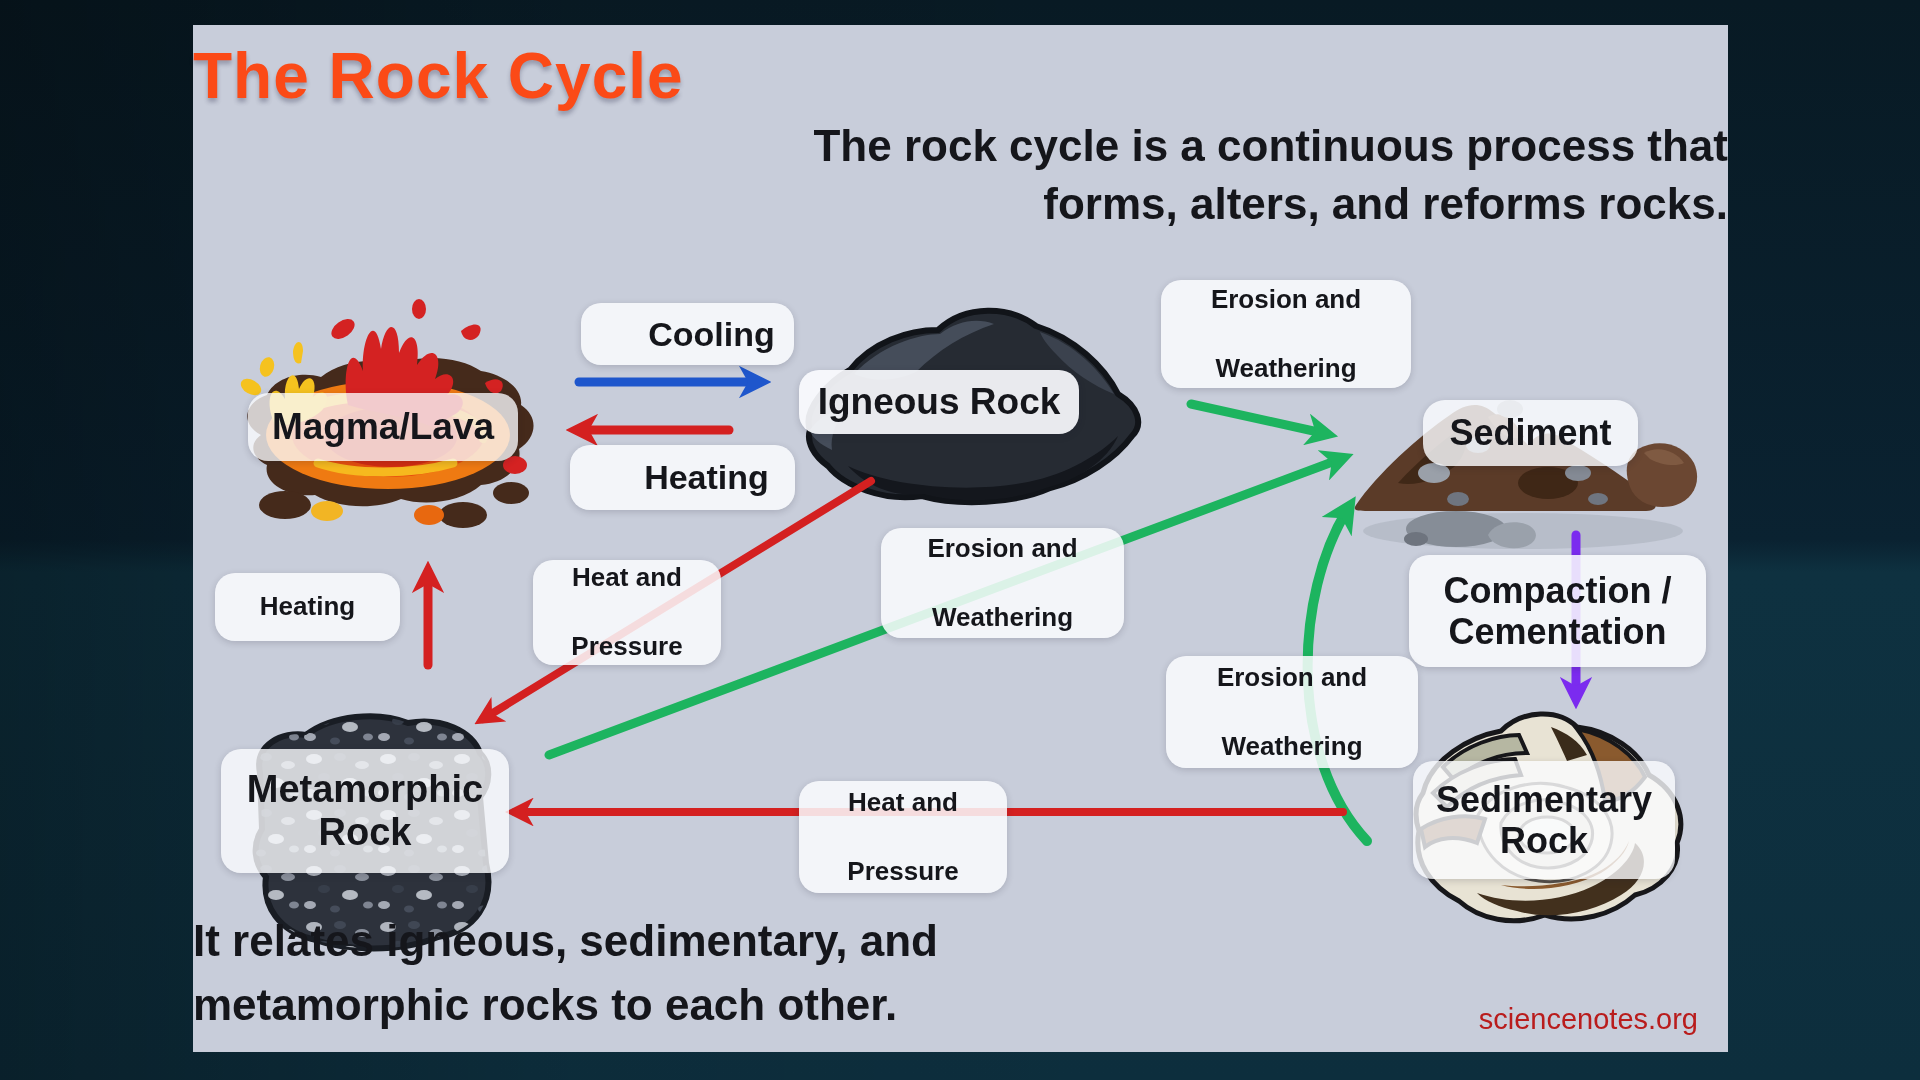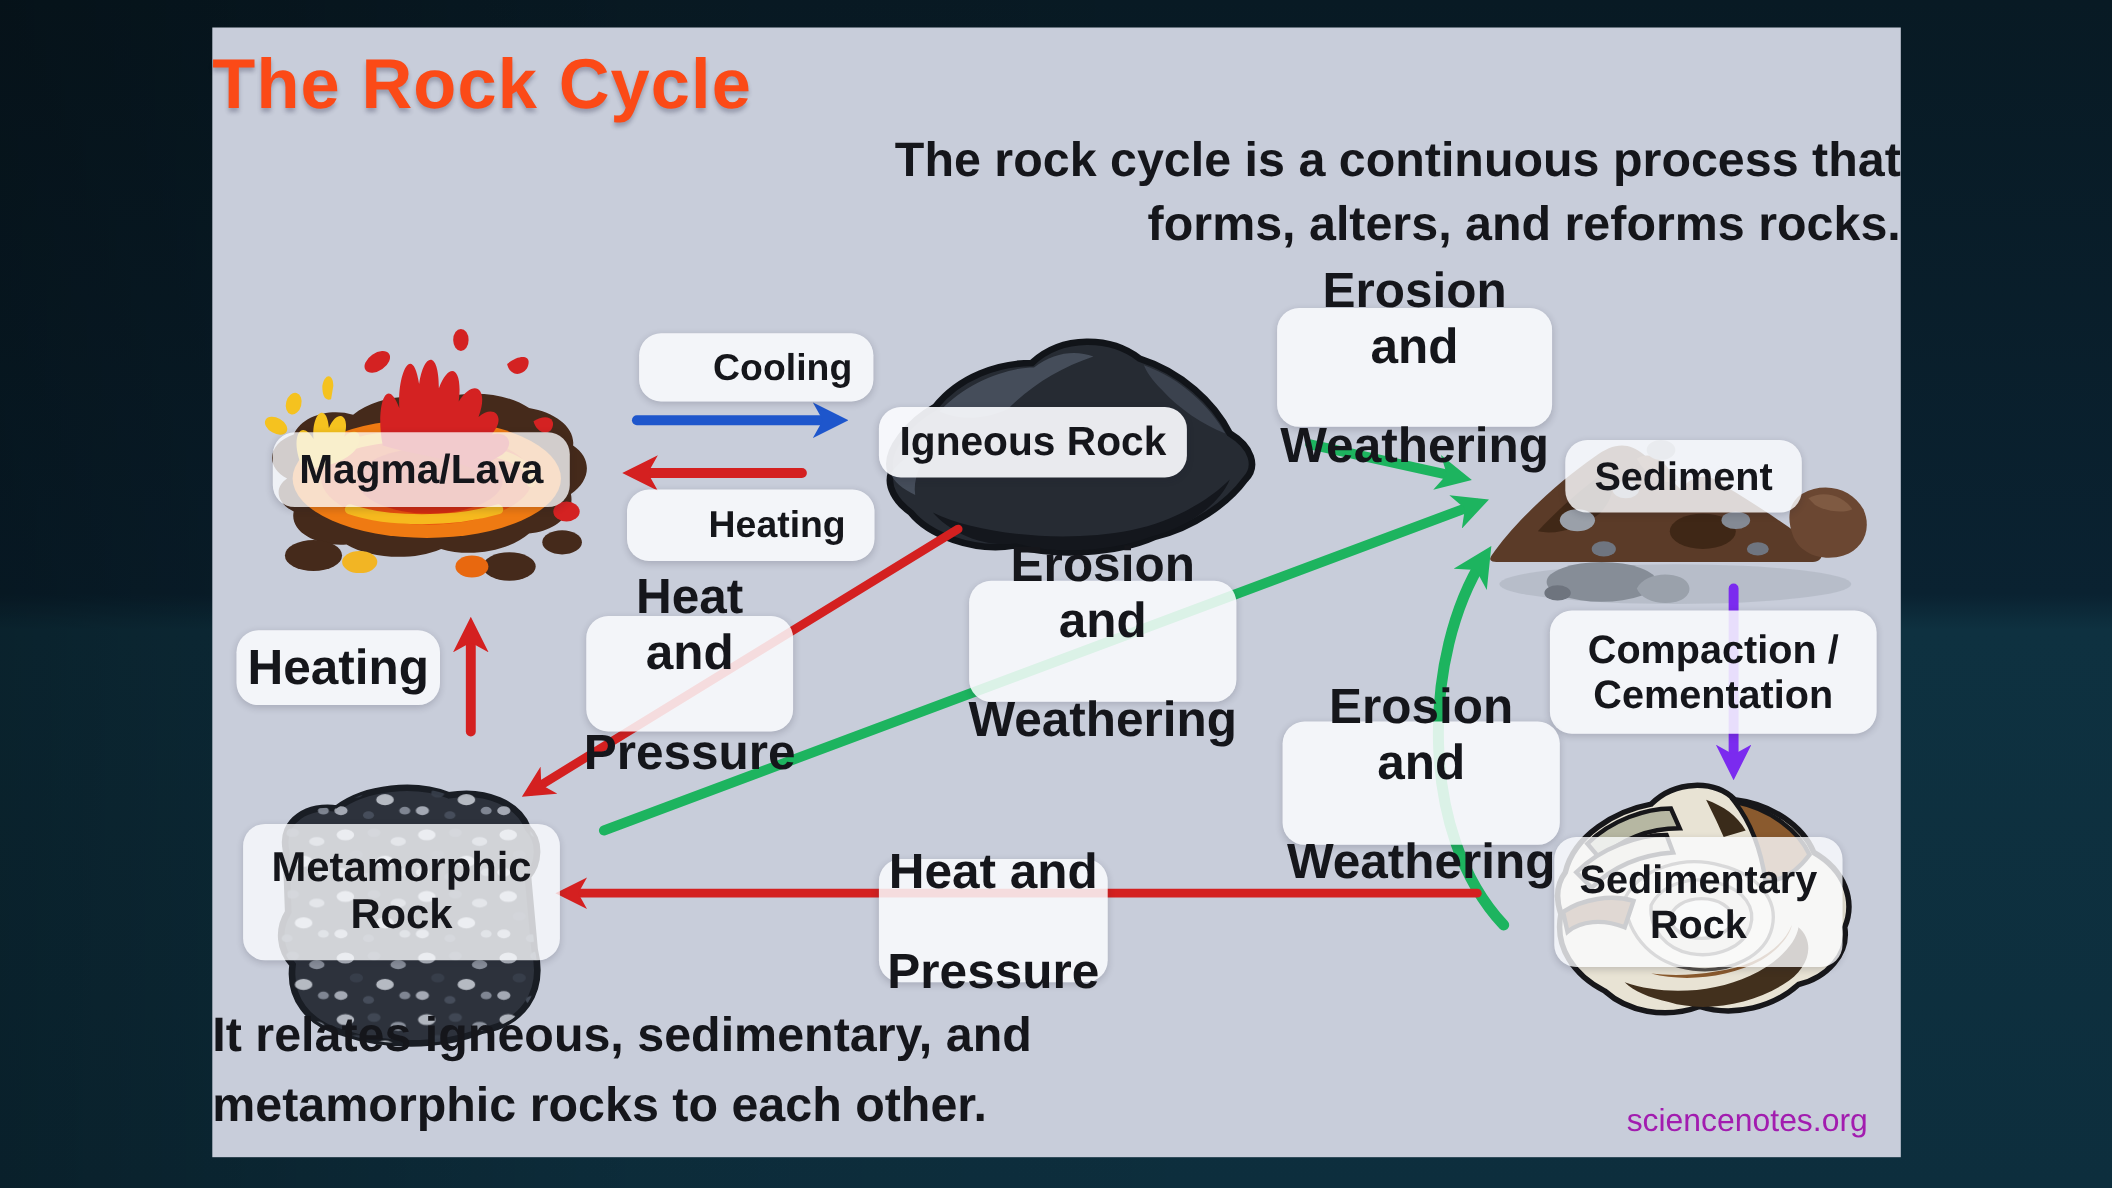--- a/index.html
+++ b/index.html
@@ -13,21 +13,21 @@
     letter-spacing:1px;text-shadow:0 4px 4px rgba(40,40,70,0.30);}
   .subtitle{position:absolute;left:0;top:92px;width:100%;text-align:right;font-size:44px;font-weight:700;line-height:58px;}
   .footerline{position:absolute;left:0;top:884px;width:100%;text-align:left;font-size:44px;font-weight:700;line-height:64px;}
   .attribution{position:absolute;right:30px;bottom:16px;font-size:29px;font-weight:400;}
   .illus{position:absolute;}
   .arrows{position:absolute;left:0;top:0;z-index:5;}
   .pill{position:absolute;z-index:10;display:flex;flex-direction:column;justify-content:center;align-items:center;
     background:rgba(250,251,254,0.86);border-radius:20px;font-weight:700;text-align:center;
     box-shadow:0 2px 7px rgba(25,30,45,0.18);}
   .pill .l{line-height:1.14;}
-  .f34{font-size:34px;padding-left:48px;} .f35{font-size:45px;gap:39px;} .f36{font-size:36px;} .f37{font-size:37px;} .f38{font-size:38px;}
+  .f34{font-size:34px;padding-left:48px;} .f35{font-size:26px;gap:39px;} .f36{font-size:36px;} .f37{font-size:37px;} .f38{font-size:38px;}
 </style>
 </head>
 <body>
 
 <div class="stage">
   <div class="card" style="color: rgb(21, 22, 27);">
 
     <div class="title" style="color: rgb(251, 74, 23);">The Rock Cycle</div>
     <div class="subtitle">
       <div>The rock cycle is a continuous process that</div>
@@ -162,21 +162,21 @@
     <div class="pill f37" style="left:55px;top:368px;width:270px;height:68px;background:rgba(250,251,254,0.78);">
       <span class="l">Magma/Lava</span>
     </div>
     <div class="pill f37" style="left:606px;top:345px;width:280px;height:64px;background:rgba(250,251,254,0.92);">
       <span class="l">Igneous Rock</span>
     </div>
     <div class="pill f35" style="left:968px;top:255px;width:250px;height:108px;">
       <span class="l">Erosion and</span>
       <span class="l">Weathering</span>
     </div>
-    <div class="pill f36" style="left:1230px;top:375px;width:215px;height:66px;background:rgba(250,251,254,0.82);">
+    <div class="pill f36" style="left:1230px;top:375px;width:215px;height:66px;background:rgba(250,251,254,0.82);border-radius:22px;">
       <span class="l">Sediment</span>
     </div>
     <div class="pill f36" style="left:1216px;top:530px;width:297px;height:112px;">
       <span class="l">Compaction /</span>
       <span class="l">Cementation</span>
     </div>
     <div class="pill f35" style="left:688px;top:503px;width:243px;height:110px;">
       <span class="l">Erosion and</span>
       <span class="l">Weathering</span>
     </div>
@@ -201,15 +201,15 @@
     </div>
     <div class="pill f38" style="left:28px;top:724px;width:288px;height:124px;background:rgba(250,251,254,0.80);">
       <span class="l">Metamorphic</span>
       <span class="l">Rock</span>
     </div>
 
     <div class="footerline">
       <div>It relates igneous, sedimentary, and</div>
       <div>metamorphic rocks to each other.</div>
     </div>
-    <div class="attribution" style="color: #a21caf;">sciencenotes.org</div>
+    <div class="attribution" style="color: #b91c1c;">sciencenotes.org</div>
   </div>
 </div>
 
 </body></html>

